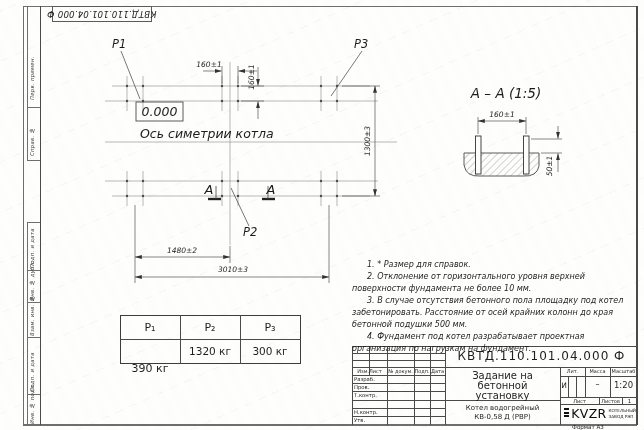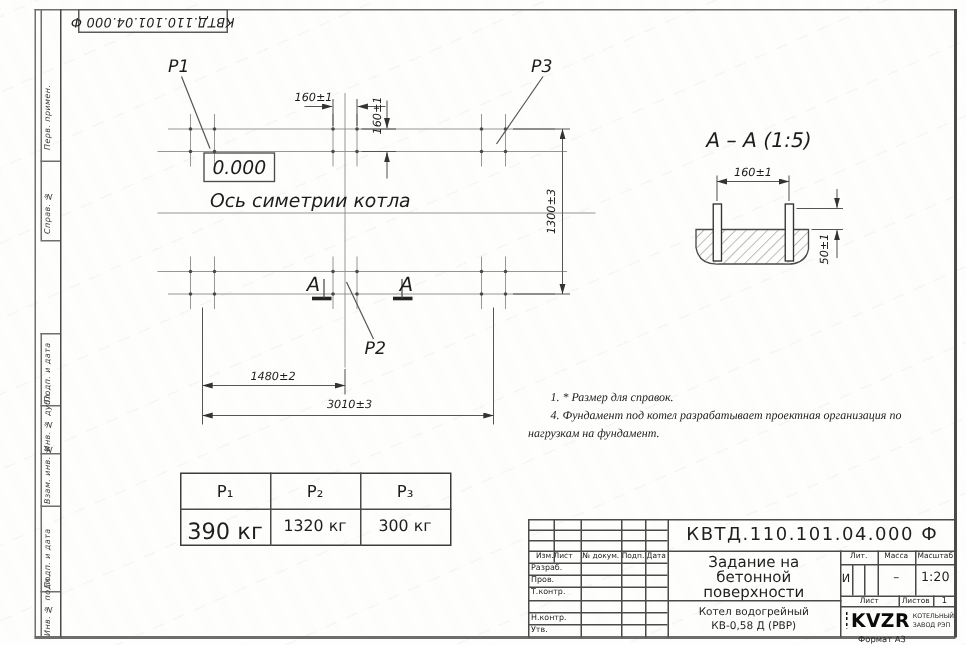--- a/index.html
+++ b/index.html
@@ -177,34 +177,36 @@
       <line x1="478" y1="121" x2="526" y2="121" marker-start="url(#arw)" marker-end="url(#arw)"></line>
       <line x1="531" y1="139" x2="562" y2="139"></line>
         <line x1="541" y1="153" x2="562" y2="153"></line>
       <line x1="558" y1="126" x2="558" y2="138.5" marker-end="url(#arw)"></line>
       <line x1="558" y1="153.5" x2="558" y2="172" marker-start="url(#arw)"></line>
     </g>
     <text x="502" y="117" font-size="7.5" text-anchor="middle">160±1</text>
     <text x="552" y="166" font-size="7.5" text-anchor="middle" transform="rotate(-90 552 166)">50±1</text>
   </svg>
 
-  <div class="t" style="left:352px;top:259px;width:284px;font-style:normal;white-space:normal;font-family:Liberation Serif, serif;">
+  <div class="t" style="left:352px;top:259px;width:284px;font-style:normal;white-space:normal;">
     <div class="note">1. * Размер для справок.</div>
+    <div class="note">2. Отклонение от горизонтального уровня верхней поверхности фундамента не более 10 мм.</div>
+    <div class="note">3. В случае отсутствия бетонного пола площадку под котел забетонировать. Расстояние от осей крайних колонн до края бетонной подушки 500 мм.</div>
     <div class="note">4. Фундамент под котел разрабатывает проектная организация по нагрузкам на фундамент.</div>
   </div>
 
   <div>
     <div class="cell" style="left:120px;top:315px;width:181px;height:49px;border-width:1.3px;border-color:#3c3c3c"></div>
     <div class="ln" style="left:180px;top:315px;width:1px;height:49px"></div>
     <div class="ln" style="left:240px;top:315px;width:1px;height:49px"></div>
     <div class="ln" style="left:120px;top:339px;width:181px;height:1px"></div>
     <div class="t c" style="left:120px;top:321px;width:60px;font-size:11px">P₁</div>
     <div class="t c" style="left:180px;top:321px;width:60px;font-size:11px">P₂</div>
     <div class="t c" style="left:240px;top:321px;width:60px;font-size:11px">P₃</div>
-    <div class="t c" style="left:120px;top:345px;width:60px;font-size:15px">390 кг</div>
+    <div class="t c" style="left:120px;top:362px;width:60px;font-size:11px">390 кг</div>
     <div class="t c" style="left:180px;top:345px;width:60px;font-size:10.5px">1320 кг</div>
     <div class="t c" style="left:240px;top:345px;width:60px;font-size:10.5px">300 кг</div>
   </div>
 
   <div>
     <div>
       <div class="ln" style="left:352px;top:346px;width:285px;height:1.4px"></div>
       <div class="ln" style="left:352px;top:353px;width:93px;height:1px"></div>
       <div class="ln" style="left:352px;top:360px;width:93px;height:1px"></div>
       <div class="ln" style="left:352px;top:367px;width:285px;height:1px"></div>
@@ -240,39 +242,39 @@
     <div class="t c" style="left:430px;top:368px;width:15px;font-size:5px">Дата</div>
 
     <div class="t" style="left:354px;top:376px;font-size:5.3px">Разраб.</div>
     <div class="t" style="left:354px;top:384px;font-size:5.3px">Пров.</div>
     <div class="t" style="left:354px;top:392px;font-size:5.3px">Т.контр.</div>
     <div class="t" style="left:354px;top:409px;font-size:5.3px">Н.контр.</div>
     <div class="t" style="left:354px;top:417px;font-size:5.3px">Утв.</div>
 
     <div class="t c" style="left:447px;top:370px;width:111px;font-size:10px">Задание на</div>
     <div class="t c" style="left:447px;top:380px;width:111px;font-size:10px">бетонной</div>
-    <div class="t c" style="left:447px;top:390px;width:111px;font-size:10px">поверхности</div>
+    <div class="t c" style="left:447px;top:390px;width:111px;font-size:10px">установку</div>
 
     <div class="t c" style="left:560px;top:368px;width:25px;font-size:5px">Лит.</div>
     <div class="t c" style="left:585px;top:368px;width:25px;font-size:5px">Масса</div>
     <div class="t c" style="left:610px;top:368px;width:27px;font-size:5px">Масштаб</div>
     <div class="t c" style="left:560px;top:381px;width:8px;font-size:7.5px">И</div>
     <div class="t c" style="left:585px;top:380px;width:25px;font-size:8px">–</div>
     <div class="t c" style="left:610px;top:380px;width:27px;font-size:8.5px">1:20</div>
 
     <div class="t c" style="left:560px;top:398px;width:39px;font-size:5px">Лист</div>
     <div class="t c" style="left:599px;top:398px;width:23px;font-size:5px">Листов</div>
     <div class="t c" style="left:622px;top:398px;width:15px;font-size:5.5px">1</div>
 
     <div class="t c" style="left:447px;top:404px;width:111px;font-size:7px">Котел водогрейный</div>
     <div class="t c" style="left:447px;top:413px;width:111px;font-size:7px">КВ-0,58 Д (РВР)</div>
 
     <div class="t" style="left:564px;top:406px;width:72px;font-style:normal;display:flex;align-items:center;gap:2px;">
       <span class="logo-bars"></span>
-      <span style="font-weight:bold;font-size:12.5px;letter-spacing:.3px;color:#0b0b0b">KVZR</span>
+      <span style="font-weight:normal;font-size:12.5px;letter-spacing:.3px;color:#0b0b0b">KVZR</span>
       <span style="font-size:4.2px;line-height:1.2;color:#222">
         <span style="display:block">КОТЕЛЬНЫЙ</span>
         <span style="display:block">ЗАВОД РЭП</span>
       </span>
     </div>
 
     <div class="t c" style="left:548px;top:424px;width:80px;font-size:5.6px">Формат А3</div>
   </div>
 </div>
 

